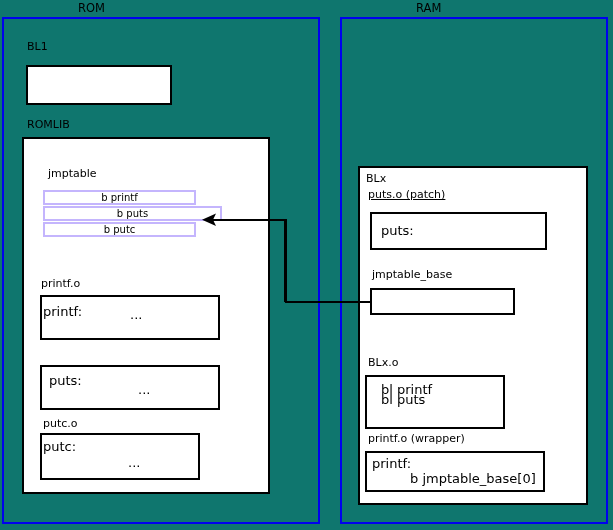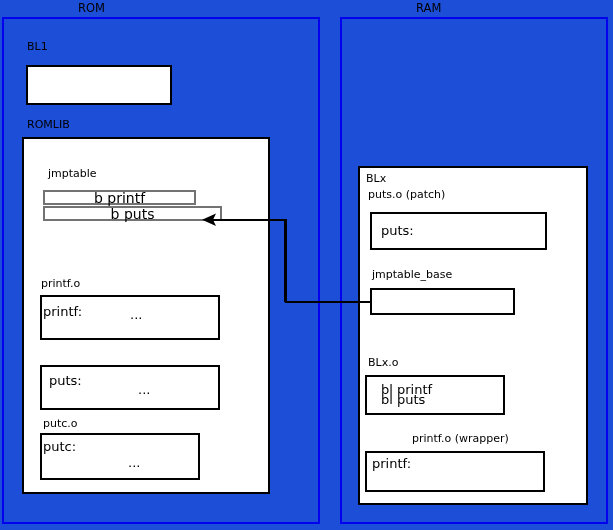--- a/index.html
+++ b/index.html
@@ -7,21 +7,21 @@
     padding: 0;
     background: #ffffff;
   }
   body {
     font-family: "DejaVu Sans", sans-serif;
   }
   #diagram {
     position: relative;
     width: 613px;
     height: 530px;
-    background: #1d4ed8;
+    background: #0f766e;
     overflow: hidden;
   }
   .lbl {
     position: absolute;
     font-size: 11px;
     color: #000000;
     white-space: nowrap;
     line-height: 13px;
   }
   .region {
@@ -44,27 +44,27 @@
   }
   .txt {
     position: absolute;
     font-size: 13px;
     color: #000000;
     white-space: pre;
     line-height: 14px;
   }
   .jrow {
     position: absolute;
-    border: 2px solid #737373;
+    border: 2px solid #c4b5fd;
     box-sizing: border-box;
     background: #ffffff;
     display: flex;
     align-items: center;
     justify-content: center;
-    font-size: 14px;
+    font-size: 10px;
     color: #000000;
   }
   .conn {
     position: absolute;
     background: #000000;
   }
   svg.arrowhead {
     position: absolute;
     overflow: visible;
   }
@@ -81,20 +81,21 @@
   <div class="bx" style="left:26px; top:65px; width:146px; height:40px;">
     <span class="txt" style="left:6px; top:4px;"></span>
   </div>
 
   <div class="lbl" style="left:27px; top:118px;">ROMLIB</div>
   <div class="bx" style="left:22px; top:137px; width:248px; height:357px;"></div>
 
   <div class="lbl" style="left:48px; top:167px;">jmptable</div>
   <div class="jrow" style="left:43px; top:190px; width:153px; height:15px;">b printf</div>
   <div class="jrow" style="left:43px; top:206px; width:179px; height:15px;">b puts</div>
+  <div class="jrow" style="left:43px; top:222px; width:153px; height:15px;">b putc</div>
 
   <div class="lbl" style="left:41px; top:277px;">printf.o</div>
   <div class="bx" style="left:40px; top:295px; width:180px; height:45px;">
     <span class="txt" style="left:1px; top:8px;">printf:</span>
     <span class="txt" style="left:88px; top:11px;">...</span>
   </div>
 
   <div class="lbl" style="left:41px; top:347px;margin-top:44px;">puts.o</div>
   <div class="bx" style="left:40px; top:365px; width:180px; height:45px;">
     <span class="txt" style="left:7px; top:7px;">puts:</span>
@@ -106,39 +107,40 @@
     <span class="txt" style="left:1px; top:5px;">putc:</span>
     <span class="txt" style="left:86px; top:21px;">...</span>
   </div>
 
   <div class="region-title" style="left:372px; top:1px;margin-left:44px;">RAM</div>
   <div class="region" style="left:340px; top:17px; width:268px; height:507px;"></div>
 
   <div class="bx" style="left:358px; top:166px; width:230px; height:339px;"></div>
   <div class="lbl" style="left:366px; top:172px;">BLx</div>
 
-  <div class="lbl" style="left:368px; top:188px;">puts.o (patch)</div>
+  <div class="lbl" style="left:368px; top:188px;text-decoration:underline;">puts.o (patch)</div>
   <div class="bx" style="left:370px; top:212px; width:177px; height:38px;">
     <span class="txt" style="left:9px; top:10px;">puts:</span>
   </div>
 
   <div class="lbl" style="left:372px; top:268px;">jmptable_base</div>
   <div class="bx" style="left:370px; top:288px; width:145px; height:27px;">
     <span class="txt" style="left:6px; top:4px;"></span>
   </div>
 
   <div class="lbl" style="left:368px; top:356px;">BLx.o</div>
-  <div class="bx" style="left:365px; top:375px; width:140px; height:40px;text-decoration:underline;">
+  <div class="bx" style="left:365px; top:375px; width:140px; height:54px;text-decoration:underline;">
     <span class="txt" style="left:14px; top:6px;">bl printf</span>
     <span class="txt" style="left:14px; top:16px;">bl puts</span>
   </div>
 
-  <div class="lbl" style="left:368px; top:432px;margin-left:44px;">printf.o (wrapper)</div>
+  <div class="lbl" style="left:368px; top:432px;">printf.o (wrapper)</div>
   <div class="bx" style="left:365px; top:451px; width:180px; height:41px;">
     <span class="txt" style="left:5px; top:4px;">printf:</span>
+    <span class="txt" style="left:43px; top:19px;">b jmptable_base[0]</span>
   </div>
 
   <div class="conn" style="left:285px; top:300.5px; width:86px; height:2.5px;"></div>
 
   <div class="conn" style="left:284px; top:219px; width:2.5px; height:83px;"></div>
 
   <div class="conn" style="left:212px; top:218.5px; width:74px; height:2.5px;"></div>
 
   <svg class="arrowhead" style="left:200px; top:211px;" width="18" height="18" viewBox="0 0 18 18">
     <polygon points="2,8.7 16,2.5 13,8.7 16,14.9" fill="#000000"></polygon>

